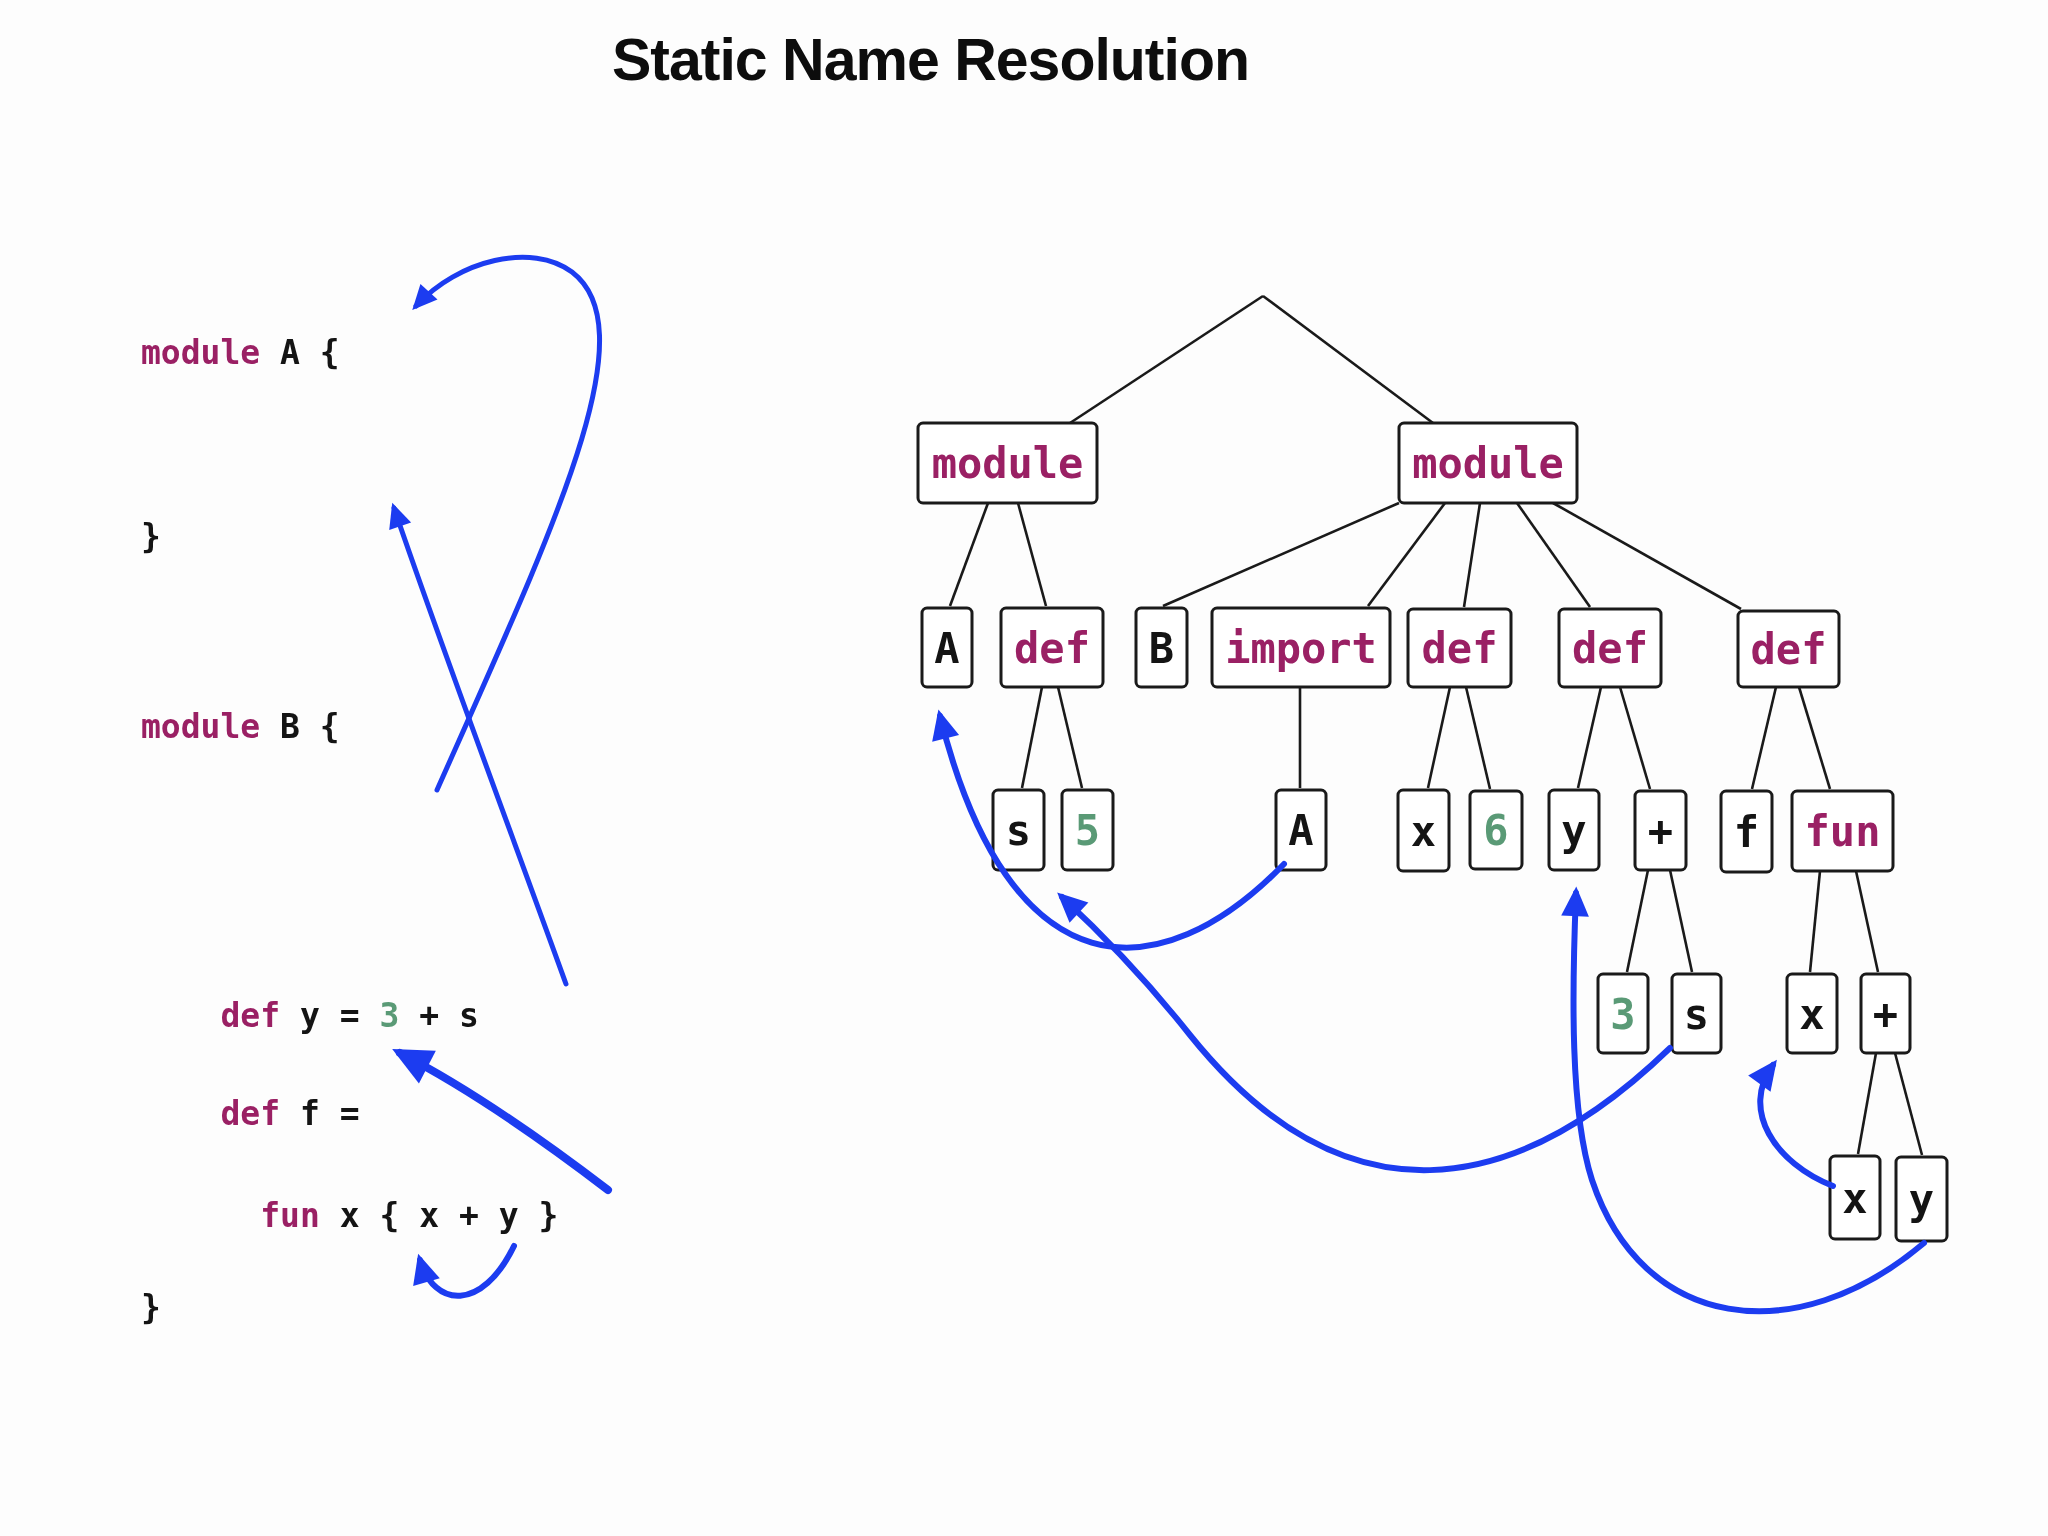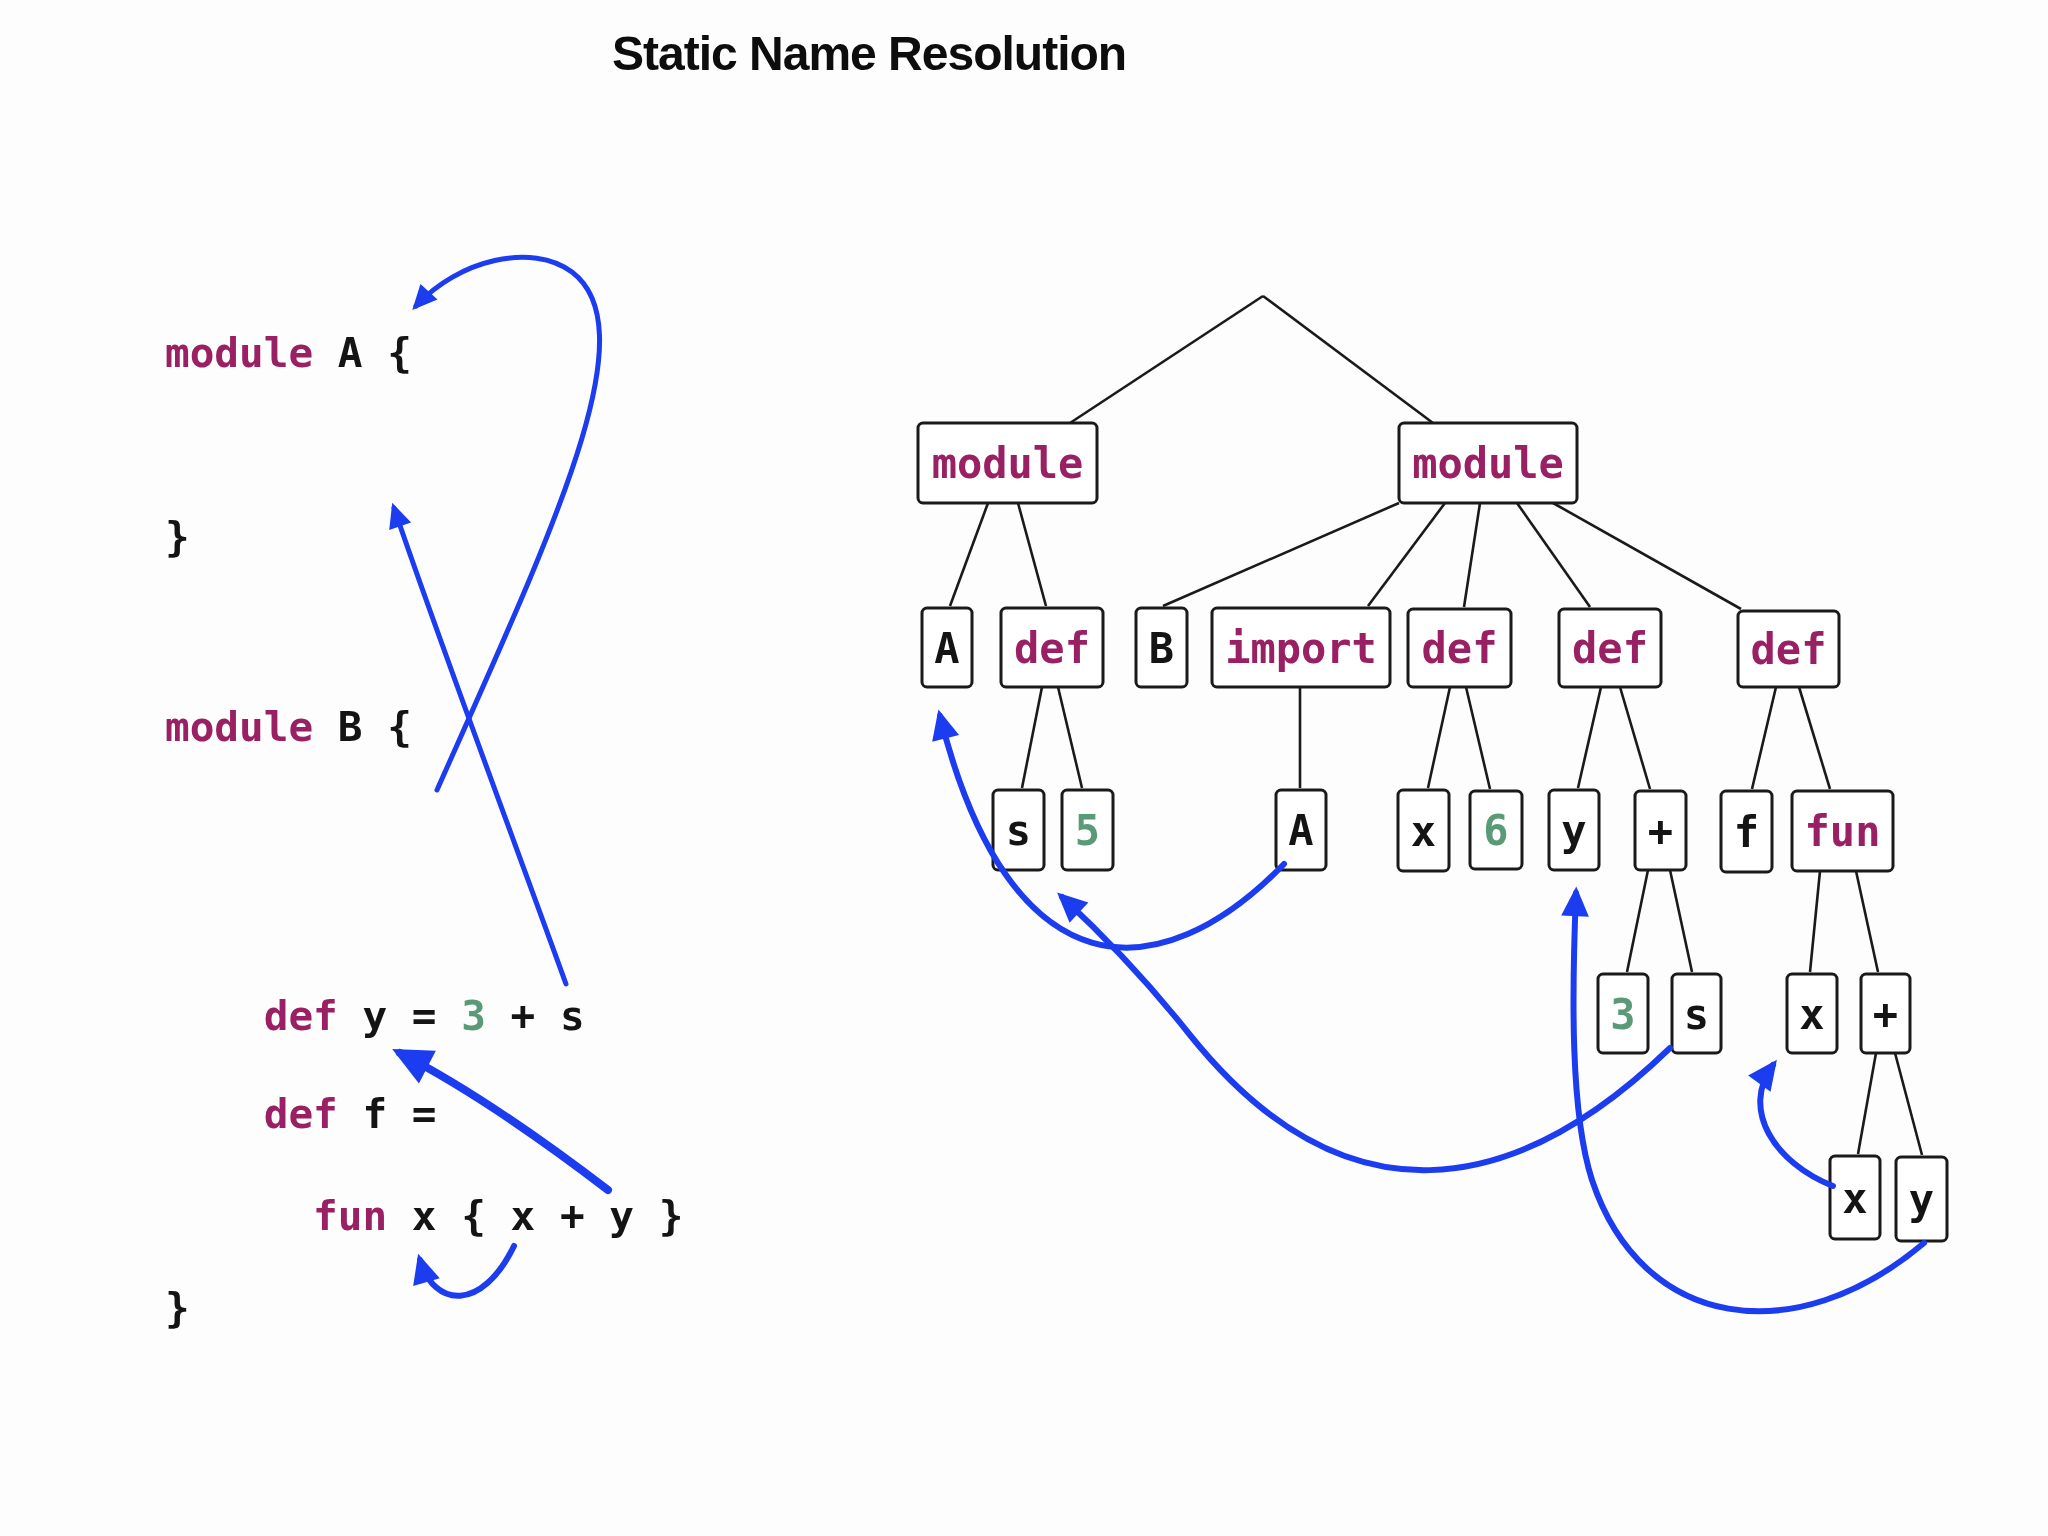--- a/index.html
+++ b/index.html
@@ -1,23 +1,23 @@
 <!DOCTYPE html>
 <html><head>
 <meta charset="utf-8">
 <style>
   html,body{margin:0;padding:0;}
   body{width:2048px;height:1536px;background:#fdfdfd;position:relative;overflow:hidden;
        font-family:"DejaVu Sans Mono", monospace;}
   #stage{position:absolute;left:0;top:0;width:2048px;height:1536px;}
   #page-title{position:absolute;left:612px;top:26px;width:900px;
-      font-family:"Liberation Sans", sans-serif;font-weight:bold;font-size:48px;
+      font-family:"Liberation Sans", sans-serif;font-weight:bold;font-size:59px;
       color:#0d0d0d;letter-spacing:-1px;white-space:nowrap;}
   #code{position:absolute;left:0;top:0;width:780px;height:1536px;}
-  .code-line{position:absolute;left:165px;white-space:pre;font-size:41px;font-weight:bold;
+  .code-line{position:absolute;left:141px;white-space:pre;font-size:33px;font-weight:bold;
       line-height:50px;}
   .k{color:#9a2064;}
   .i{color:#141414;}
   .g{color:#5a9a76;}
   #tree-svg{position:absolute;left:0;top:0;}
   .tree-box{fill:#ffffff;stroke:#1a1a1a;stroke-width:3;}
   .tree-label{font-family:"DejaVu Sans Mono", monospace;font-size:42px;font-weight:600;
       text-anchor:middle;}
   .tree-edge{stroke:#1a1a1a;stroke-width:2.6;fill:none;}
   .res-arrow{fill:none;stroke-linecap:round;}

